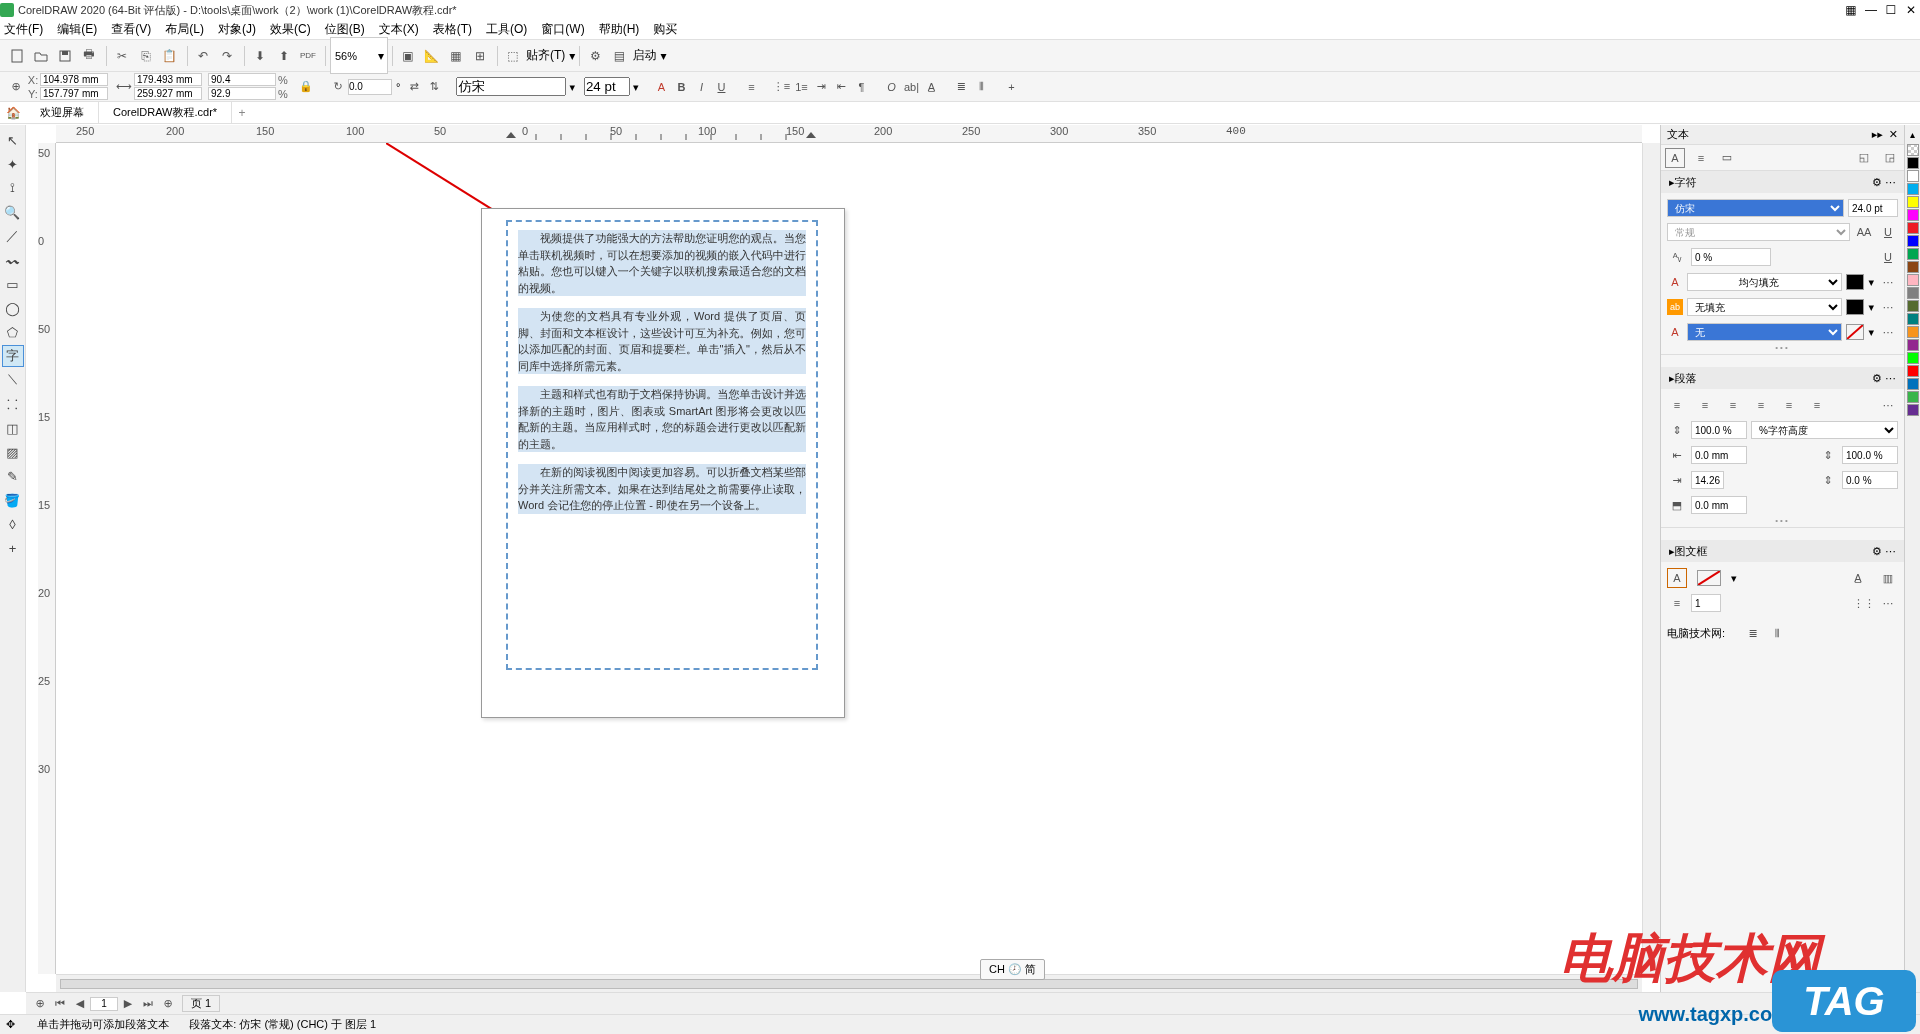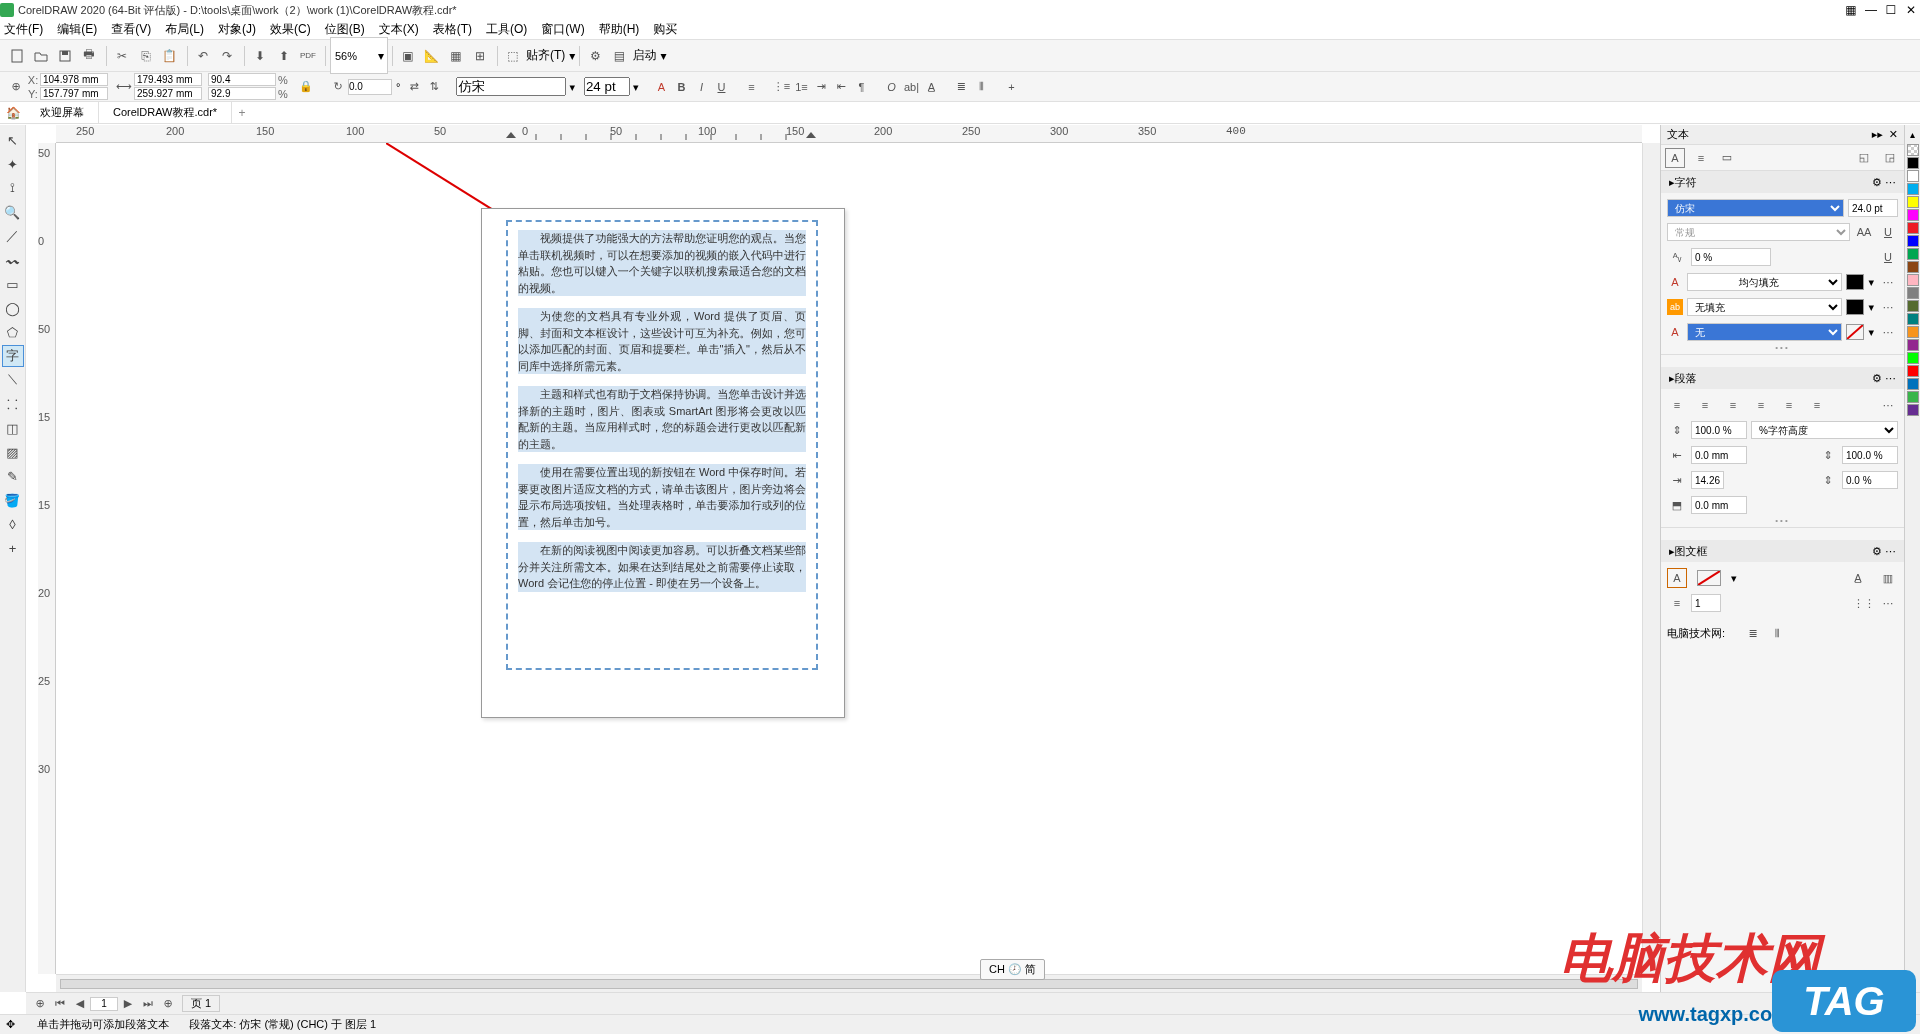--- a/index.html
+++ b/index.html
@@ -321,21 +321,20 @@
 
       <svg class="arrow" width="200" height="120">
         <line x1="0" y1="0" x2="160" y2="100" stroke="#d00" stroke-width="2"></line>
         <path d="M160 100 L150 90 L156 100 L146 102 Z" fill="#d00"></path>
       </svg>
       <div class="page"></div>
       <div class="textframe">
         <p>视频提供了功能强大的方法帮助您证明您的观点。当您单击联机视频时，可以在想要添加的视频的嵌入代码中进行粘贴。您也可以键入一个关键字以联机搜索最适合您的文档的视频。</p>
         <p>为使您的文档具有专业外观，Word 提供了页眉、页脚、封面和文本框设计，这些设计可互为补充。例如，您可以添加匹配的封面、页眉和提要栏。单击"插入"，然后从不同库中选择所需元素。</p>
         <p>主题和样式也有助于文档保持协调。当您单击设计并选择新的主题时，图片、图表或 SmartArt 图形将会更改以匹配新的主题。当应用样式时，您的标题会进行更改以匹配新的主题。</p>
-        <p>使用在需要位置出现的新按钮在 Word 中保存时间。若要更改图片适应文档的方式，请单击该图片，图片旁边将会显示布局选项按钮。当处理表格时，单击要添加行或列的位置，然后单击加号。</p>
         <p>在新的阅读视图中阅读更加容易。可以折叠文档某些部分并关注所需文本。如果在达到结尾处之前需要停止读取，Word 会记住您的停止位置 - 即使在另一个设备上。</p>
       </div>
     </div>
     <div class="scrollbar-v"></div>
     <div class="scrollbar-h">
       <div style="flex:1; height:10px; background:#ddd; margin:0 4px; border:1px solid #bbb;"></div>
     </div>
   </div>
 
   <div class="docker">

